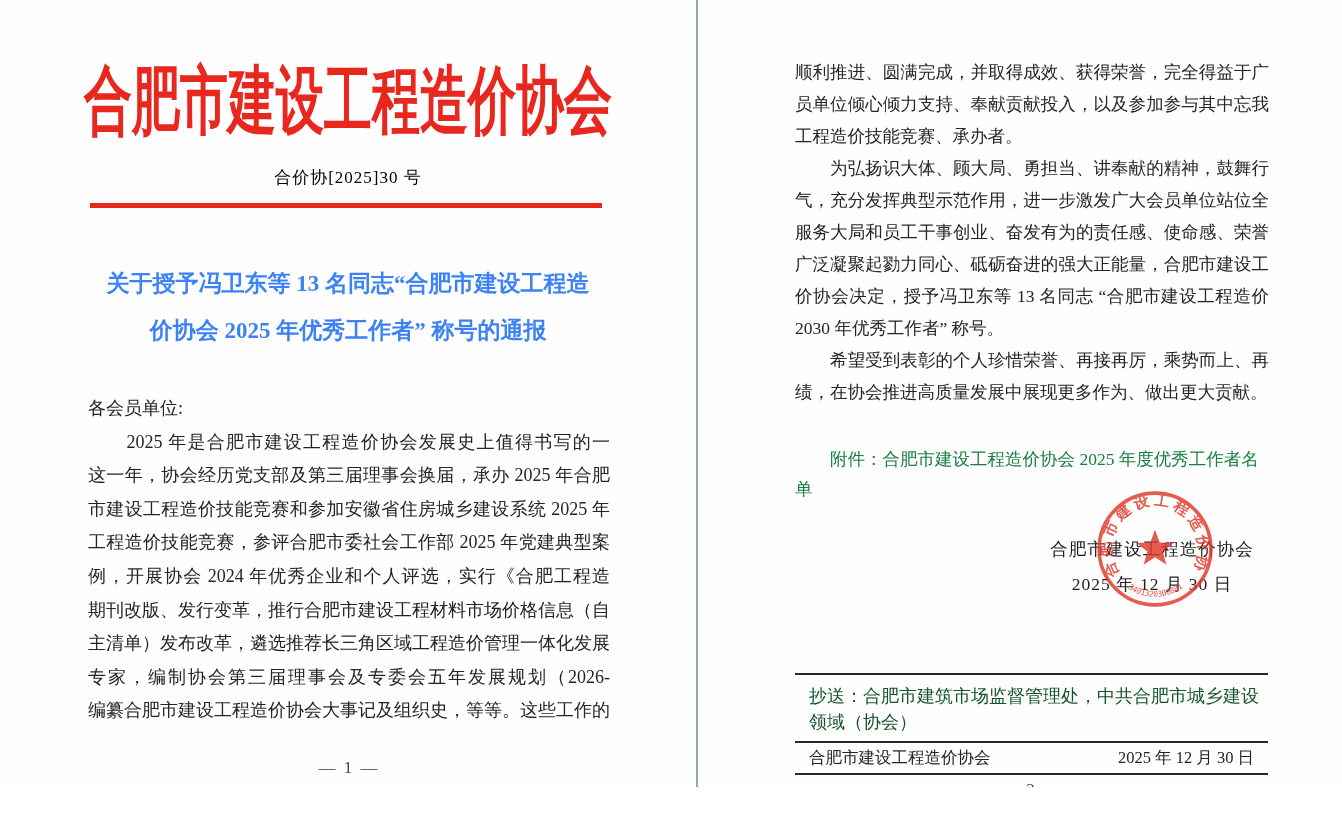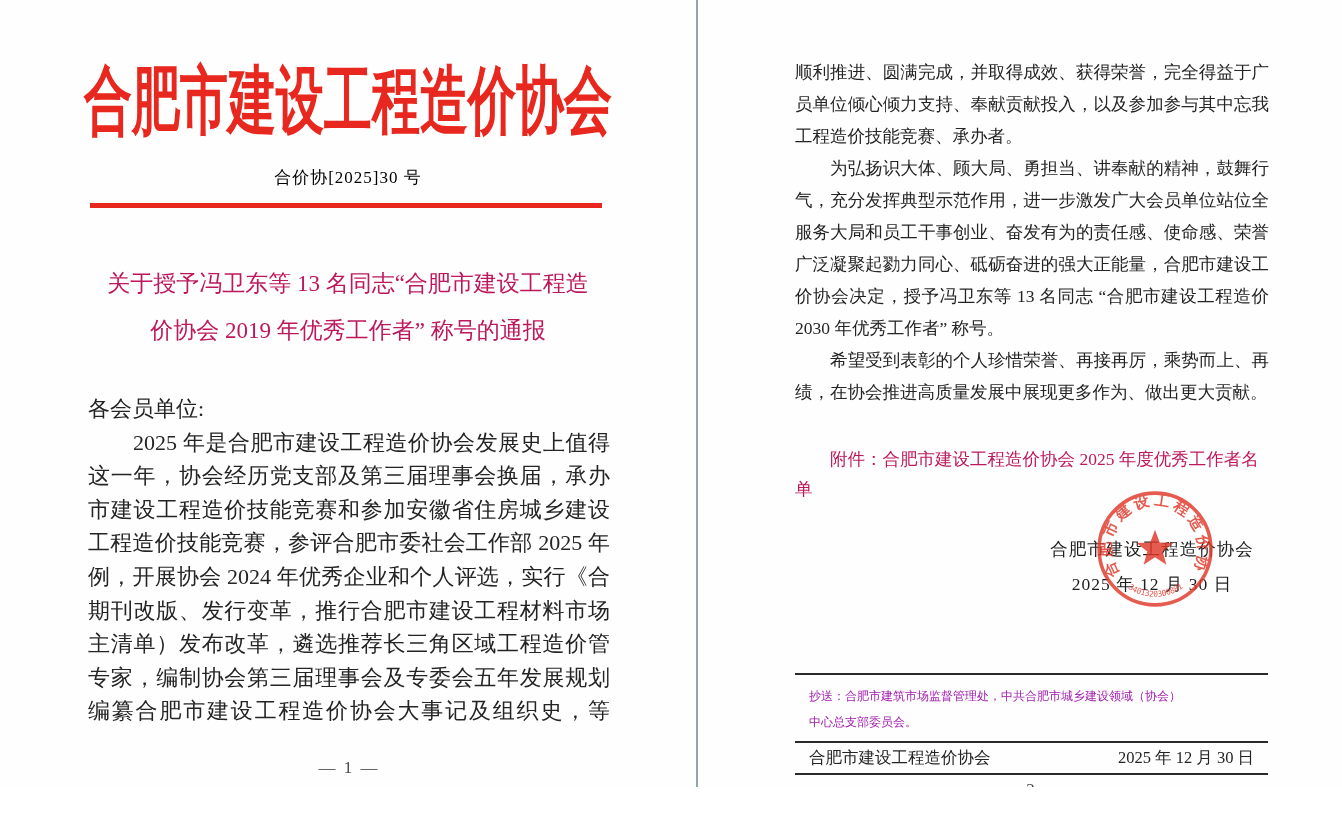--- a/index.html
+++ b/index.html
@@ -16,56 +16,56 @@
     font-size:48px; font-weight:700; color:#e8281e; white-space:nowrap;
     transform:scaleY(1.55); transform-origin:center top; letter-spacing:0px;
   }
   .doc-number {
     position:absolute; left:88px; top:166px; width:520px; text-align:center;
     font-size:17px; color:#000000; letter-spacing:1px;
   }
   .red-rule { position:absolute; left:90px; top:203px; width:512px; height:5px; background:#e8281e; }
   .notice-title {
     position:absolute; left:84px; top:260px; width:528px; text-align:center;
-    font-size:23px; font-weight:400; color:#be185d; line-height:47px;
+    font-size:23px; font-weight:700; color:#3b82f6; line-height:47px;
   }
-  .p1-body { position:absolute; left:88px; top:392px; width:522px; font-size:22px; color:#242424; }
+  .p1-body { position:absolute; left:88px; top:392px; width:522px; font-size:18px; color:#242424; }
   .p1-body .ln { height:33.6px; line-height:33.6px; white-space:nowrap; }
   .p1-body .ln-j { white-space:normal; text-align:justify; text-align-last:justify; overflow:hidden; }
   .page-num-1 { position:absolute; left:88px; top:758px; width:522px; text-align:center; font-size:17px; color:#4a4a4a; letter-spacing:2px; }
 
   
   .p2-body { position:absolute; left:795px; top:56px; width:474px; font-size:17.5px; color:#242424; }
   .p2-body .ln { height:32px; line-height:32px; white-space:nowrap; }
   .p2-body .ln-j { white-space:normal; text-align:justify; text-align-last:justify; overflow:hidden; }
-  .attachment { position:absolute; left:795px; top:444px; width:474px; font-size:17.5px; line-height:30px; color:#be185d; }
+  .attachment { position:absolute; left:795px; top:444px; width:474px; font-size:17.5px; line-height:30px; color:#15803d; }
   .sig-org  { position:absolute; left:1032px; top:537px; width:240px; text-align:center; font-size:17.5px; color:#1d1d1d; letter-spacing:1px; }
   .sig-date { position:absolute; left:1032px; top:572px; width:240px; text-align:center; font-size:17.5px; color:#1d1d1d; letter-spacing:1px; }
   .seal { position:absolute; left:1092px; top:486px; width:126px; height:126px; opacity:0.82; }
 
   .footer-box { position:absolute; left:795px; top:673px; width:473px; border-top:2px solid #2a2a2a; border-bottom:2px solid #2a2a2a; }
-  .footer-copy { padding:8px 4px 6px 14px; font-size:12px; line-height:26px; color:#a21caf; border-bottom:2px solid #2a2a2a; }
+  .footer-copy { padding:8px 4px 6px 14px; font-size:18px; line-height:26px; color:#14532d; border-bottom:2px solid #2a2a2a; }
   .footer-issuer-row { display:flex; justify-content:space-between; align-items:center; padding:4px 14px 4px 14px; font-size:16.5px; color:#242424; height:30px; }
   .page-num-2 { position:absolute; left:795px; top:780px; width:473px; text-align:center; font-size:17px; color:#4a4a4a; letter-spacing:2px; }
 </style>
 </head>
 <body>
 
 <div class="canvas">
 
   <div class="page-divider"></div>
 
   <div>
     <div class="org-header">合肥市建设工程造价协会</div>
     <div class="doc-number">合价协[2025]30 号</div>
     <div class="red-rule"></div>
 
     <div class="notice-title">
       <div>关于授予冯卫东等 13 名同志“合肥市建设工程造</div>
-      <div>价协会 2019 年优秀工作者” 称号的通报</div>
+      <div>价协会 2025 年优秀工作者” 称号的通报</div>
     </div>
 
     <div class="p1-body">
       <div class="ln">各会员单位:</div>
       <div class="ln ln-j">　　2025 年是合肥市建设工程造价协会发展史上值得书写的一年。</div>
       <div class="ln ln-j">这一年，协会经历党支部及第三届理事会换届，承办 2025 年合肥</div>
       <div class="ln ln-j">市建设工程造价技能竞赛和参加安徽省住房城乡建设系统 2025 年</div>
       <div class="ln ln-j">工程造价技能竞赛，参评合肥市委社会工作部 2025 年党建典型案</div>
       <div class="ln ln-j">例，开展协会 2024 年优秀企业和个人评选，实行《合肥工程造价》</div>
       <div class="ln ln-j">期刊改版、发行变革，推行合肥市建设工程材料市场价格信息（自</div>
@@ -108,21 +108,20 @@
         <textPath href="#sealTopArc" startOffset="0" textLength="200">合肥市建设工程造价协会</textPath>
       </text>
       <text font-size="8" fill="#e0382a" font-family="DejaVu Sans Mono, monospace">
         <textPath href="#sealBottomArc" startOffset="2" textLength="58">3401320300881</textPath>
       </text>
     </svg>
 
     <div class="footer-box">
       <div class="footer-copy">
         <div>抄送：合肥市建筑市场监督管理处，中共合肥市城乡建设领域（协会）</div>
-        <div>中心总支部委员会。</div>
       </div>
       <div class="footer-issuer-row">
         <span>合肥市建设工程造价协会</span>
         <span>2025 年 12 月 30 日</span>
       </div>
     </div>
 
     <div class="page-num-2">— 2 —</div>
   </div>
 

